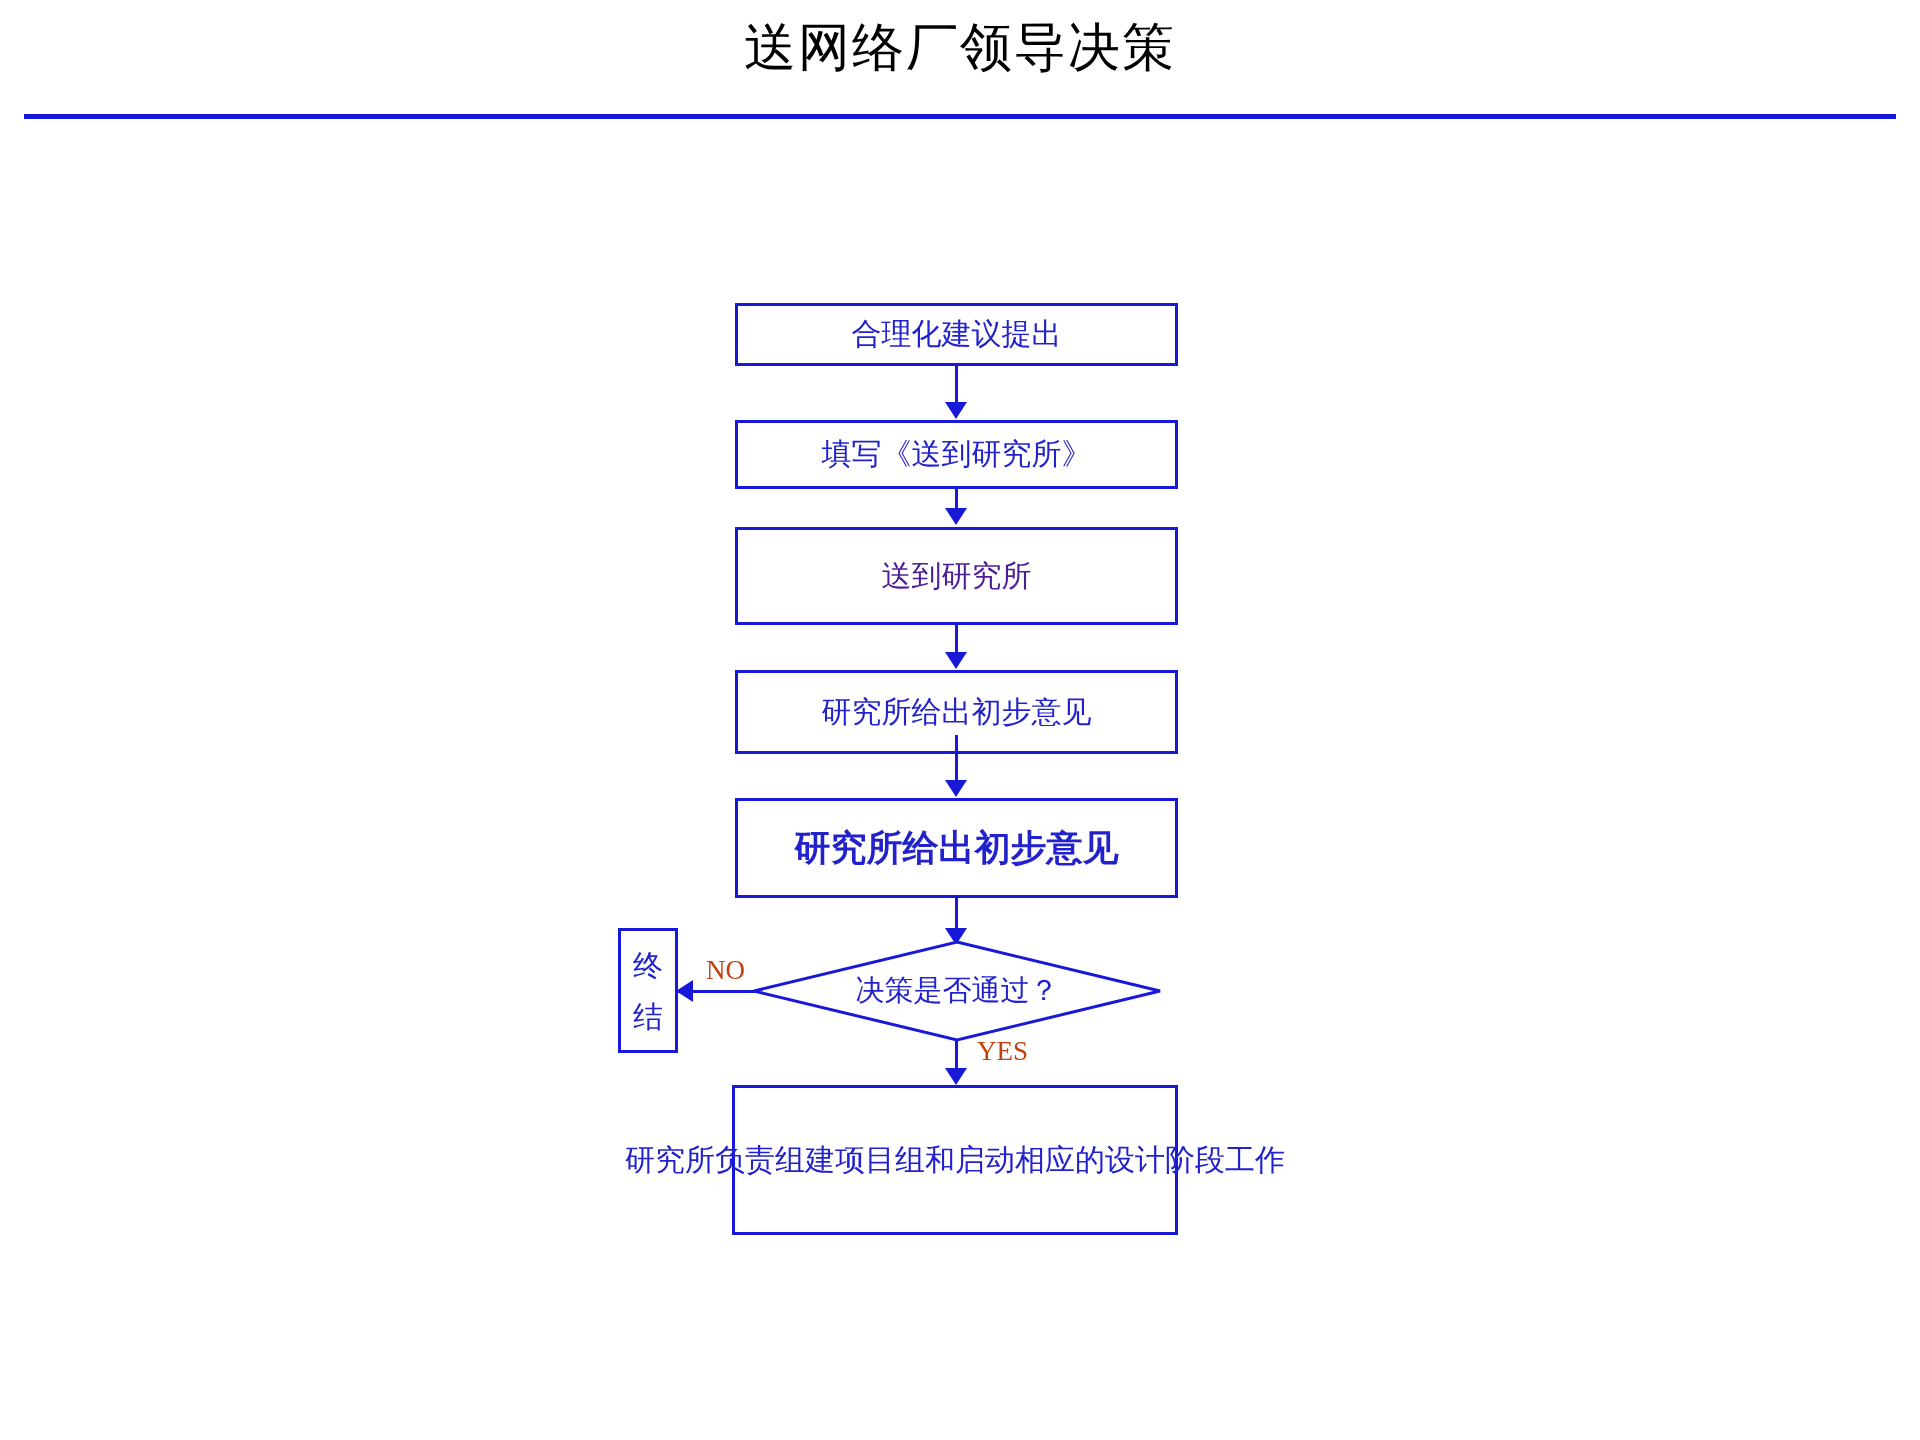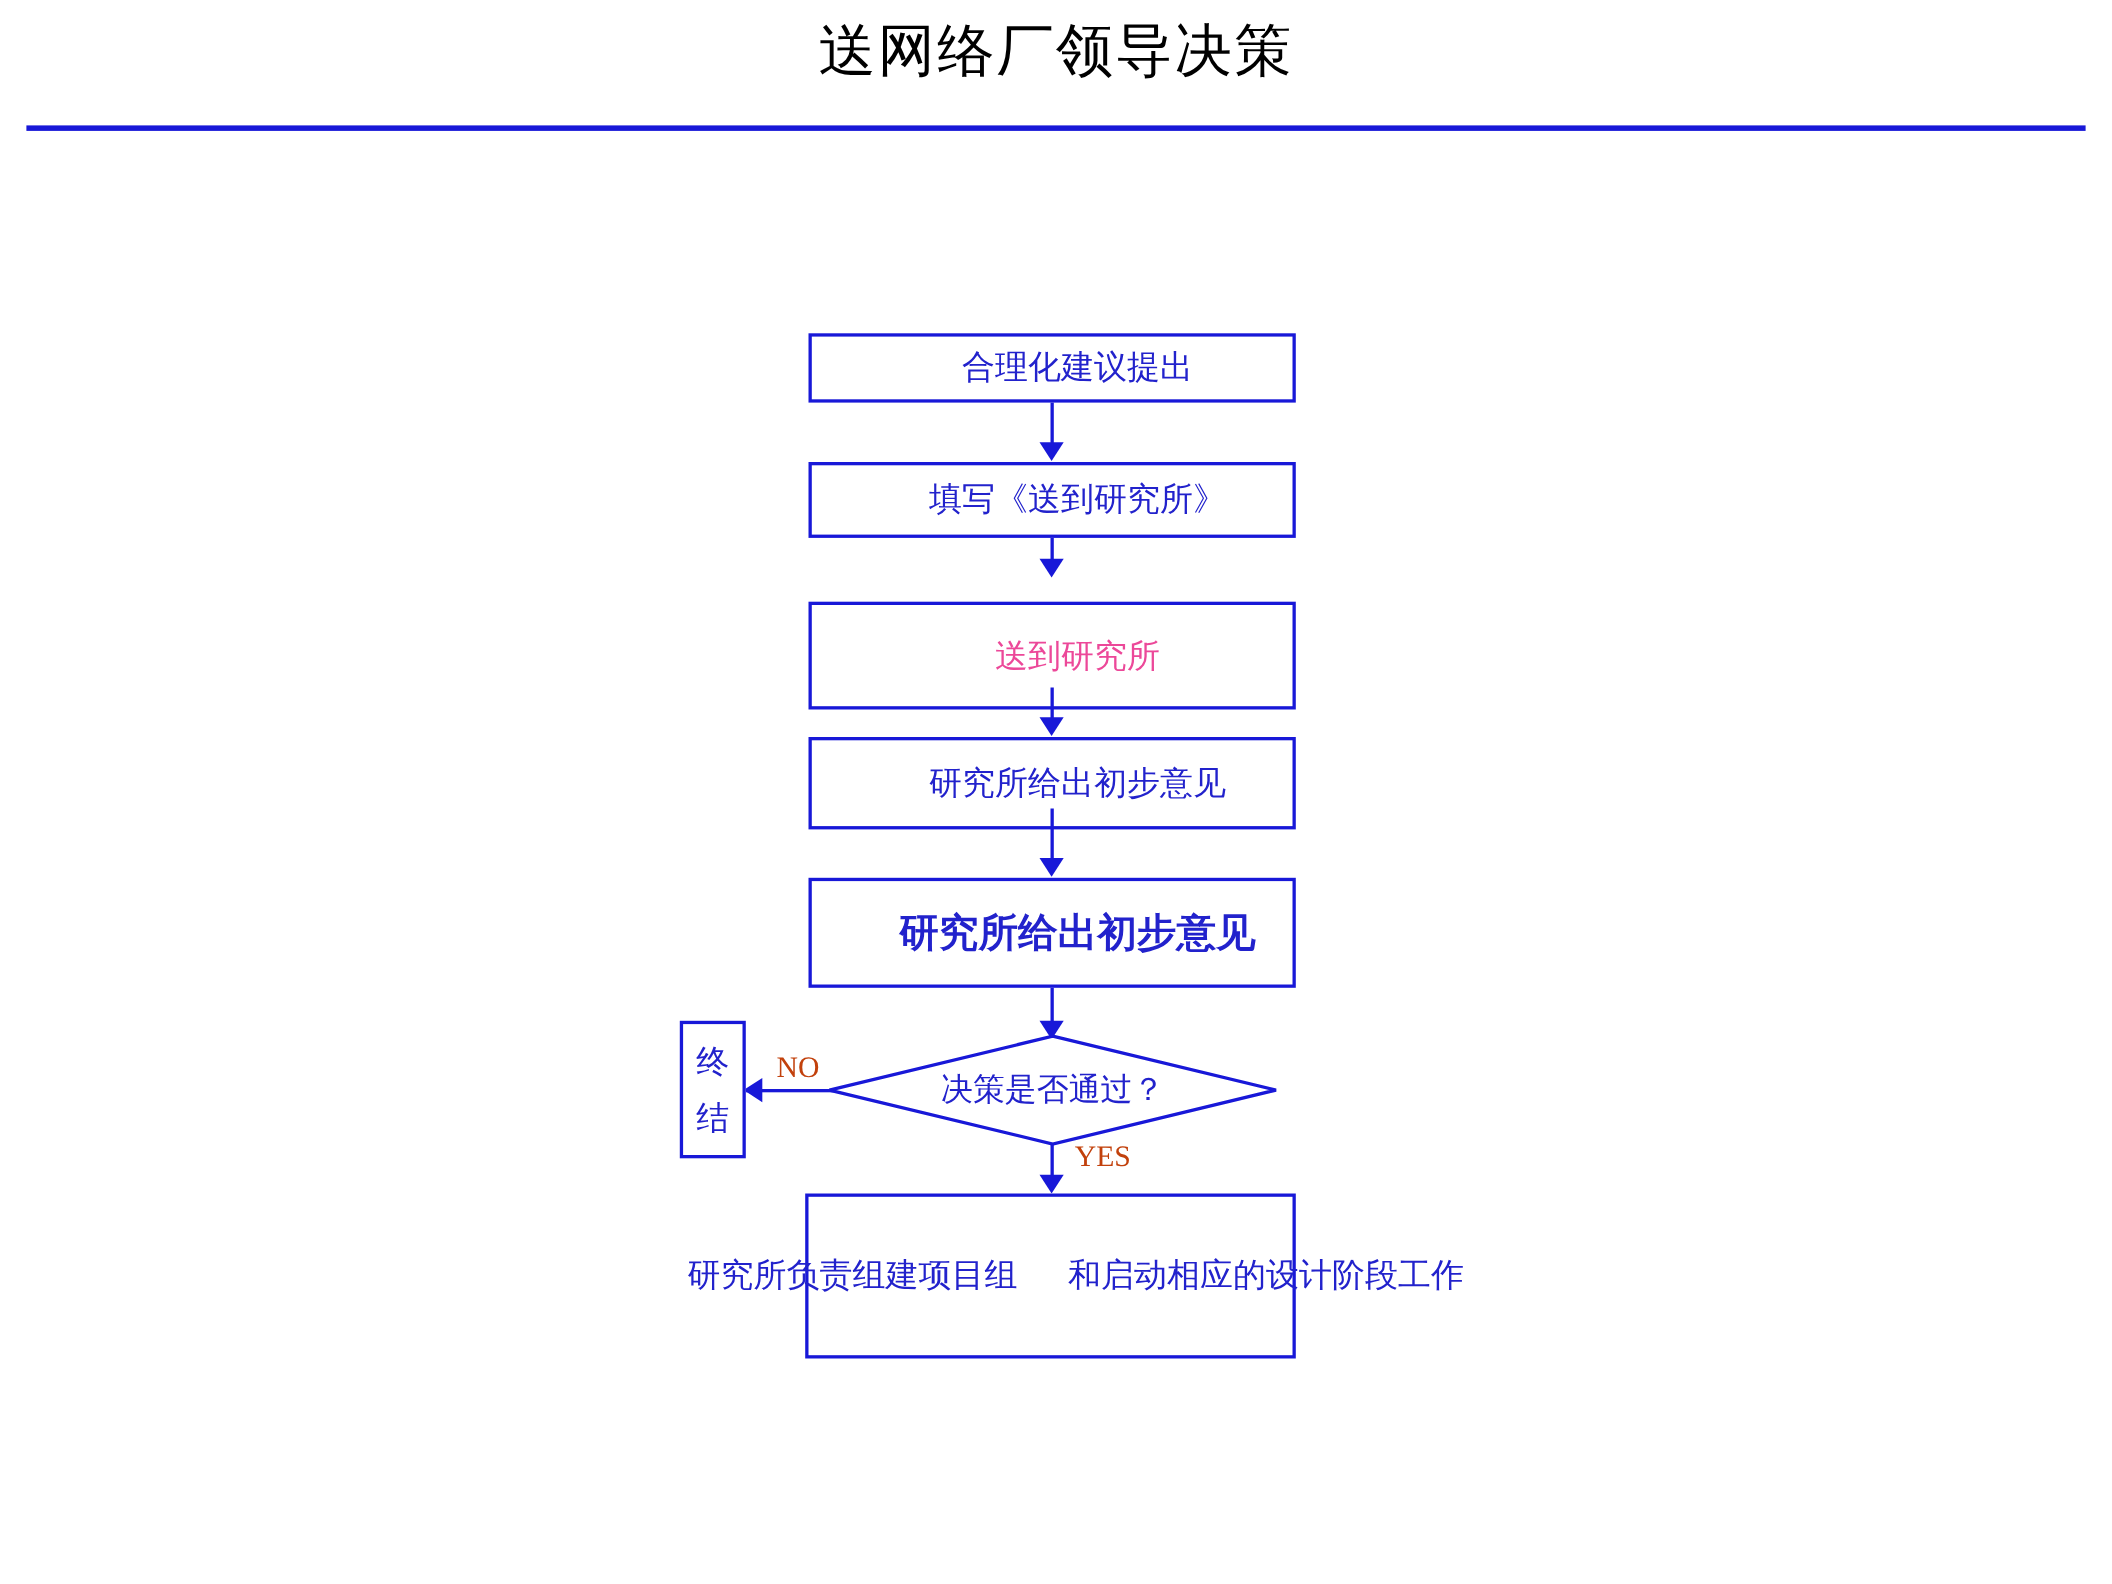--- a/index.html
+++ b/index.html
@@ -54,30 +54,29 @@
     justify-content: center;
     text-align: center;
     color: #2222cc;
     font-family: "Liberation Serif", "DejaVu Serif", serif;
   }
   .node-box .txt {
     display: block;
     width: 100%;
     text-align: center;
     white-space: nowrap;
-    padding-left: 46px;
   }
   .node-box.two-line {
     flex-direction: row;
     justify-content: center;
   }
   .node-box.two-line .txt {
     line-height: 1.55;
   }
-  .node-red { color: #ec4899; margin-top: 20px; }
+  .node-red { color: #4c1d95; }
   .node-bold { font-weight: bold; }
 
   
   .terminal-box {
     position: absolute;
     box-sizing: border-box;
     border: 3px solid #1818d8;
     background: #ffffff;
     color: #2222cc;
     display: flex;

